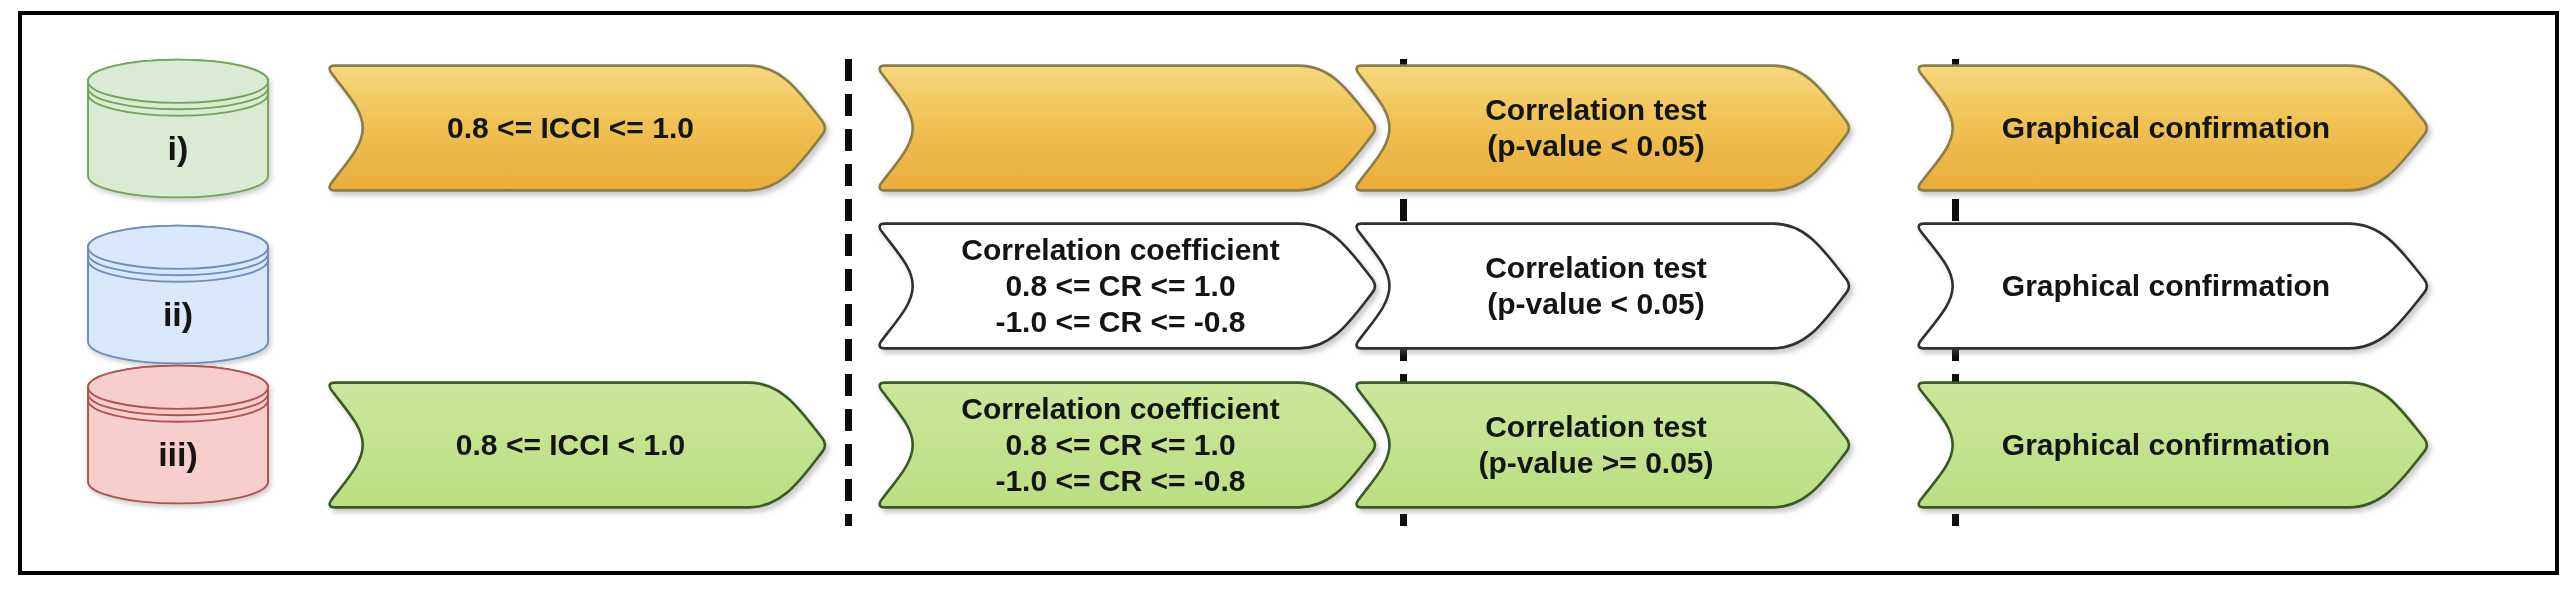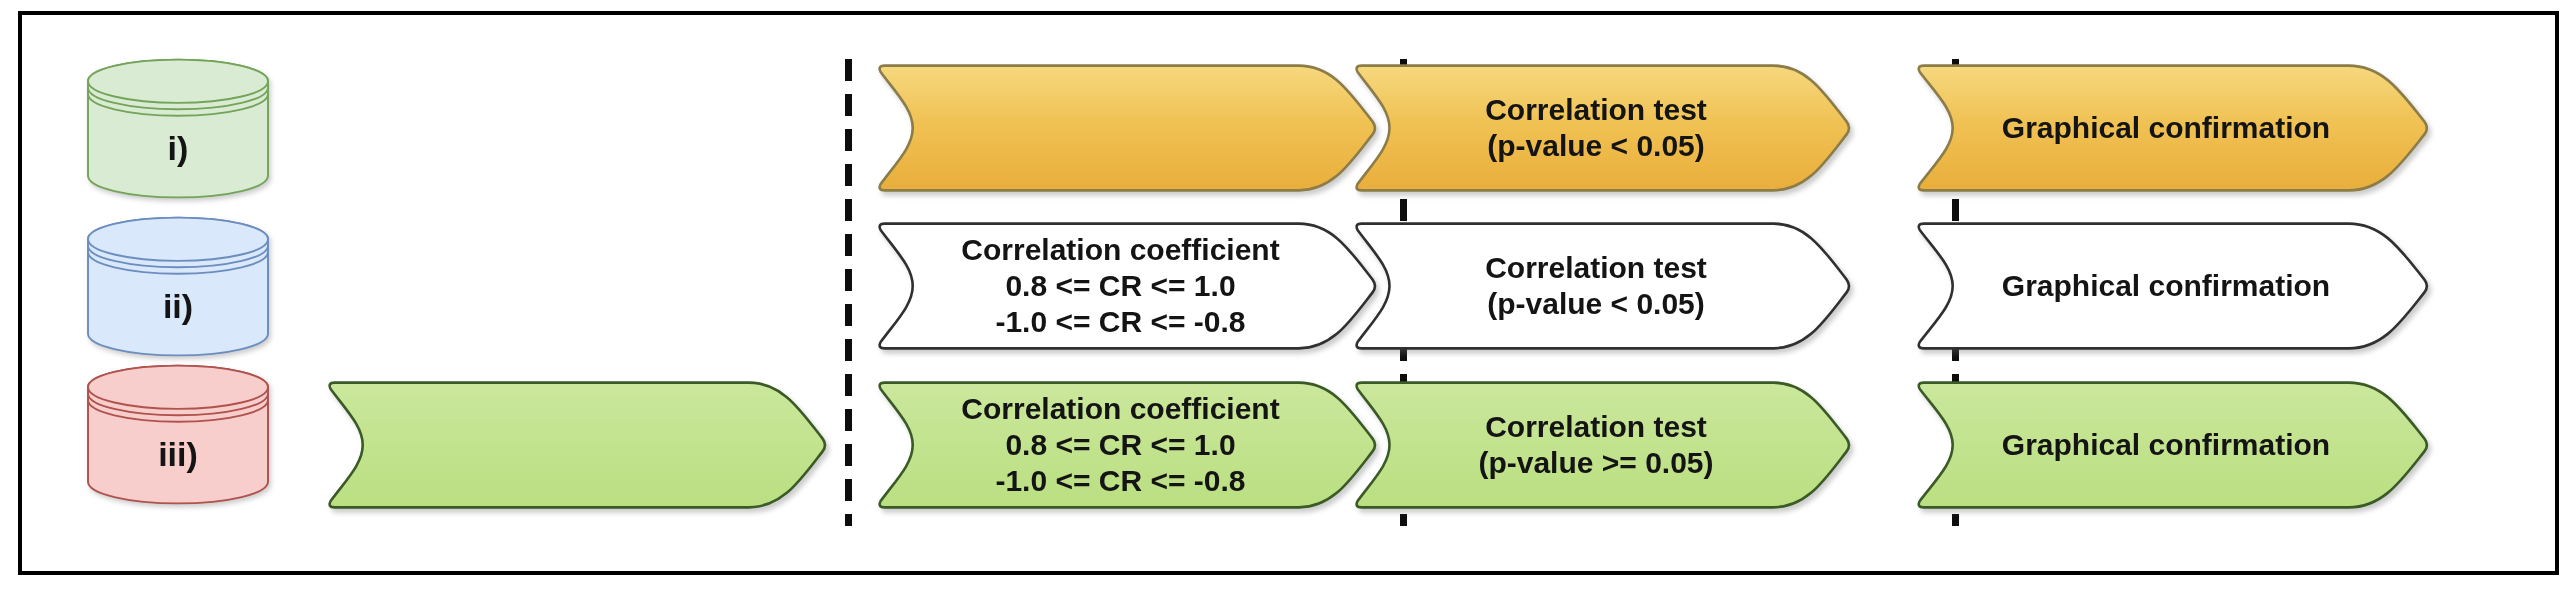--- a/index.html
+++ b/index.html
@@ -11,21 +11,21 @@
     overflow:hidden;
   }
   .frame{
     position:absolute;left:17.7px;top:11.2px;
     width:2541px;height:564px;
     border:4px solid #000;
     box-sizing:border-box;
   }
   
   .cyl{position:absolute;left:84px;width:188px;height:141px;}
-  .cyl.r1{top:58px}.cyl.r2{top:216px}.cyl.r3{top:364px}
+  .cyl.r1{top:58px}.cyl.r2{top:224px}.cyl.r3{top:364px}
   .cyl svg{position:absolute;inset:0;width:100%;height:100%;overflow:visible;
     filter:drop-shadow(2.4px 3.2px 2.4px rgba(110,110,110,.35));}
   .cyl .lbl{
     position:absolute;left:0;right:0;top:47px;bottom:6.4px;
     display:flex;align-items:center;justify-content:center;
     font-weight:700;font-size:34px;color:#141414;
   }
   .cg path,.cg ellipse{fill:#D9ECD3;stroke:#74A45A;}
   .cb path,.cb ellipse{fill:#DAE8FC;stroke:#6C8EBF;}
   .cr path,.cr ellipse{fill:#F8CECC;stroke:#B0524D;}
@@ -85,20 +85,28 @@
   <div class="cyl r1">
     <svg class="cg" viewBox="0 0 234 176" preserveAspectRatio="none">
       <path d="M 5 29 A 112 27 0 0 1 229 29 L 229 147 A 112 27 0 0 1 5 147 Z"></path>
       <ellipse cx="117" cy="29" rx="112" ry="27"></ellipse>
       <path class="ring" d="M 5 37 A 112 27 0 0 0 229 37"></path>
       <path class="ring" d="M 5 45 A 112 27 0 0 0 229 45"></path>
     </svg>
     <div class="lbl">i)</div>
   </div>
 
+  <div class="step c1 r1">
+    <svg viewBox="0 0 628 160" preserveAspectRatio="none">
+      <path class="fill-orange" vector-effect="non-scaling-stroke" d="M 12 2 L 528 2 C 570 2 592 36 620 72 Q 626 80 620 88 C 592 124 570 158 528 158 L 12 158 Q 3 158 7 150 C 27 123 47 103 47 80 C 47 57 27 37 7 10 Q 3 2 12 2 Z"></path>
+    </svg>
+    <div class="txt">
+      <div>0.8 &lt;= ICCI &lt;= 1.0</div>
+    </div>
+  </div>
 
   <div class="step c2 r1">
     <svg viewBox="0 0 628 160" preserveAspectRatio="none">
       <path class="fill-orange" vector-effect="non-scaling-stroke" d="M 12 2 L 528 2 C 570 2 592 36 620 72 Q 626 80 620 88 C 592 124 570 158 528 158 L 12 158 Q 3 158 7 150 C 27 123 47 103 47 80 C 47 57 27 37 7 10 Q 3 2 12 2 Z"></path>
     </svg>
   </div>
 
   <div class="step c3 r1">
     <svg viewBox="0 0 628 160" preserveAspectRatio="none">
       <path class="fill-orange" vector-effect="non-scaling-stroke" d="M 12 2 L 528 2 C 570 2 592 36 620 72 Q 626 80 620 88 C 592 124 570 158 528 158 L 12 158 Q 3 158 7 150 C 27 123 47 103 47 80 C 47 57 27 37 7 10 Q 3 2 12 2 Z"></path>
@@ -166,20 +174,23 @@
       <path class="ring" d="M 5 37 A 112 27 0 0 0 229 37"></path>
       <path class="ring" d="M 5 45 A 112 27 0 0 0 229 45"></path>
     </svg>
     <div class="lbl">iii)</div>
   </div>
 
   <div class="step c1 r3">
     <svg viewBox="0 0 628 160" preserveAspectRatio="none">
       <path class="fill-green" vector-effect="non-scaling-stroke" d="M 12 2 L 528 2 C 570 2 592 36 620 72 Q 626 80 620 88 C 592 124 570 158 528 158 L 12 158 Q 3 158 7 150 C 27 123 47 103 47 80 C 47 57 27 37 7 10 Q 3 2 12 2 Z"></path>
     </svg>
+    <div class="txt">
+      <div>0.8 &lt;= ICCI &lt; 1.0</div>
+    </div>
   </div>
 
   <div class="step c2 r3">
     <svg viewBox="0 0 628 160" preserveAspectRatio="none">
       <path class="fill-green" vector-effect="non-scaling-stroke" d="M 12 2 L 528 2 C 570 2 592 36 620 72 Q 626 80 620 88 C 592 124 570 158 528 158 L 12 158 Q 3 158 7 150 C 27 123 47 103 47 80 C 47 57 27 37 7 10 Q 3 2 12 2 Z"></path>
     </svg>
     <div class="txt">
       <div>Correlation coefficient</div>
       <div>0.8 &lt;= CR &lt;= 1.0</div>
       <div>-1.0 &lt;= CR &lt;= -0.8</div>

